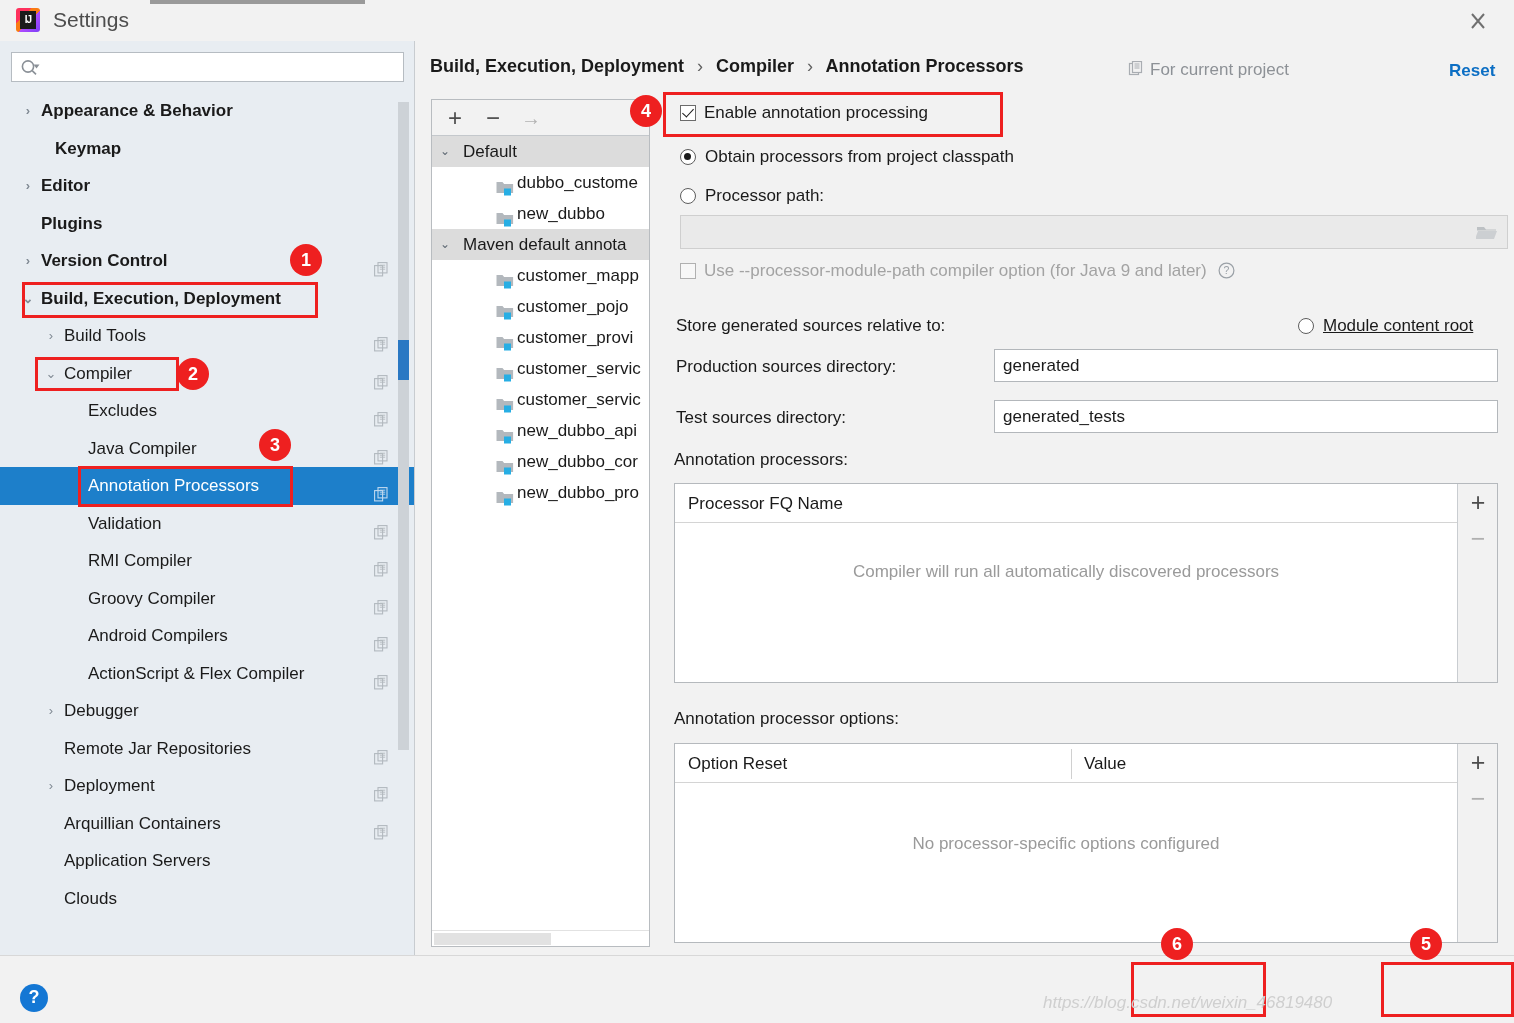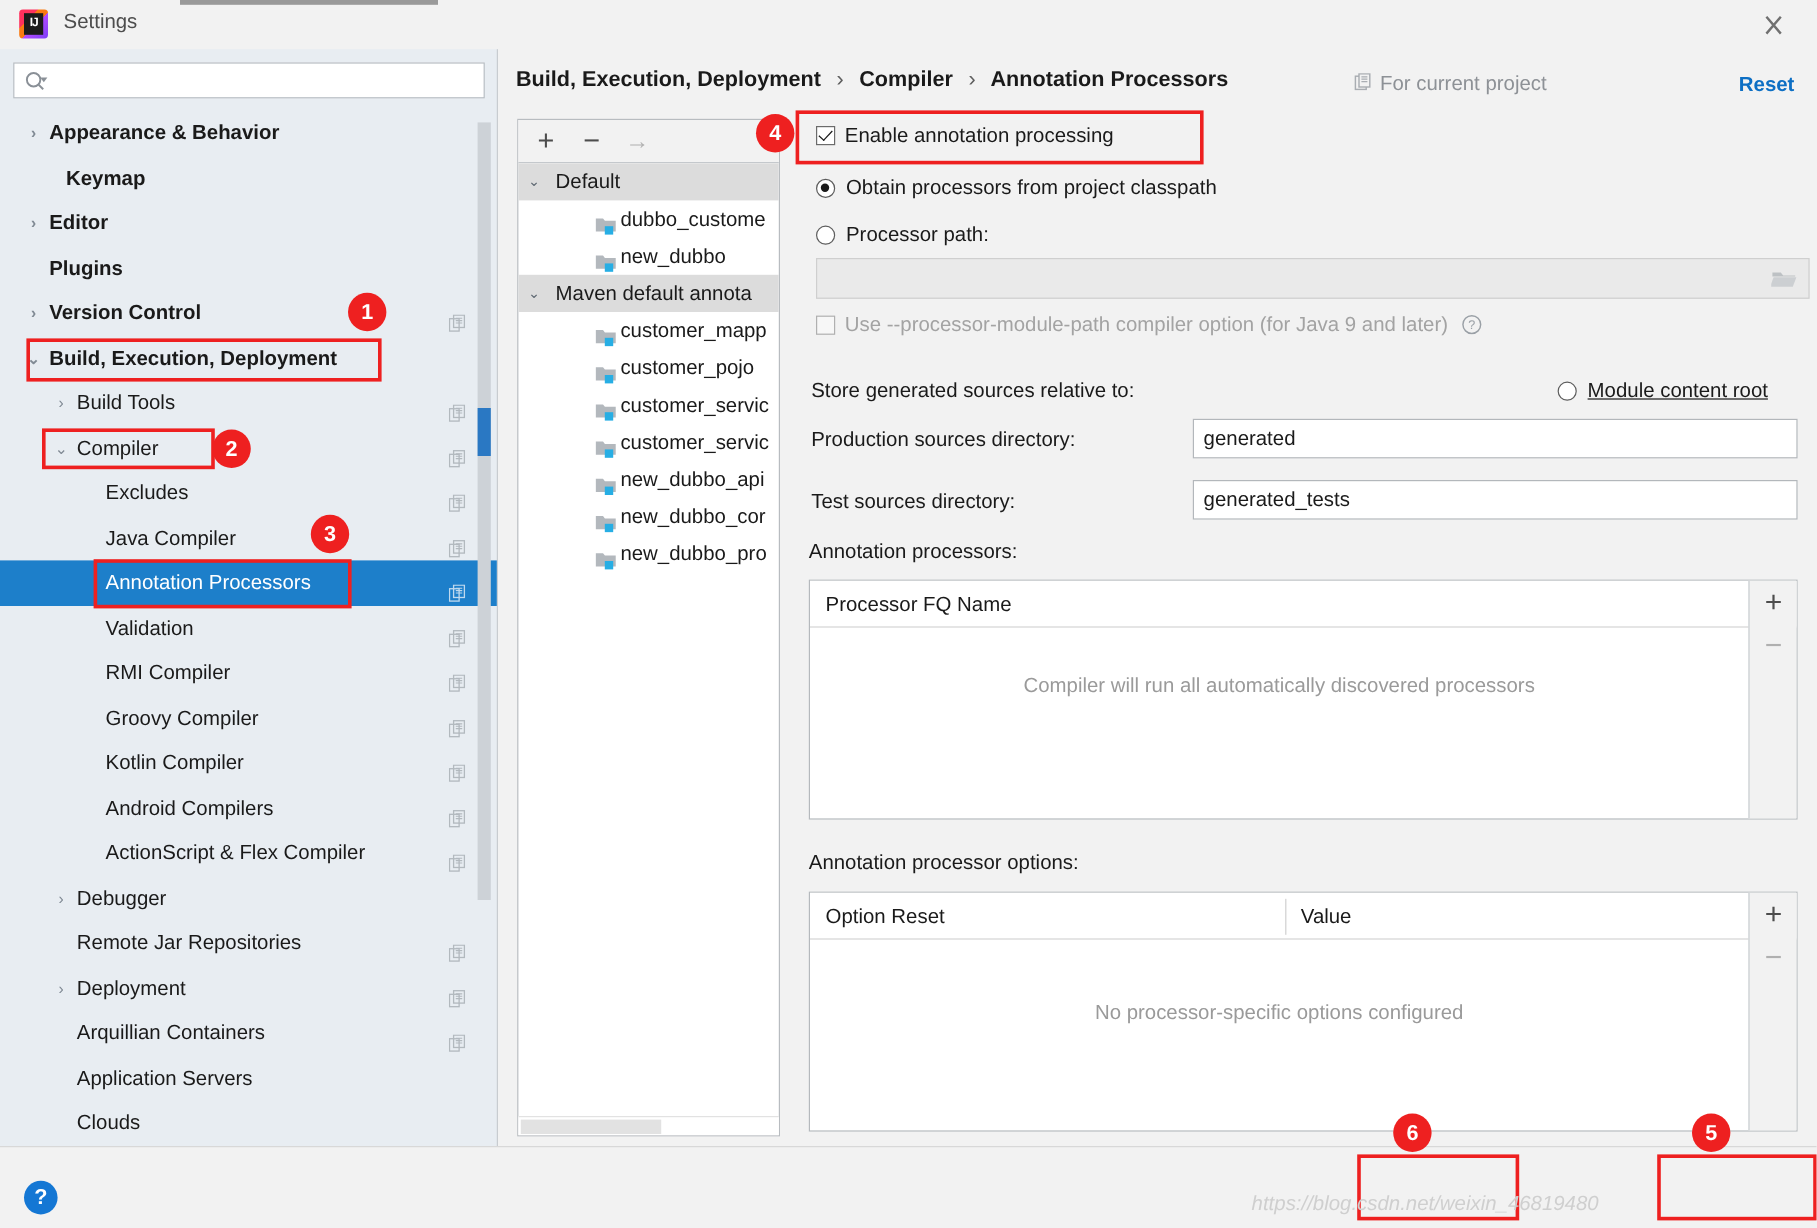--- a/index.html
+++ b/index.html
@@ -36,21 +36,21 @@
     content: "IJ";
     position: absolute; left: 4px; top: 3px;
     width: 16px; height: 18px;
     background: #1b1b1b;
     color: #fff; font-size: 10px; font-weight: bold;
     line-height: 18px; text-align: center;
     letter-spacing: -1px;
   }
   .title-text {
     position: absolute; left: 53px; top: 8px;
-    font-size: 17px; color: #4d4d4d;
+    font-size: 21px; color: #4d4d4d;
   }
   .close-btn {
     position: absolute; right: 22px; top: 8px; width: 28px; height: 26px;
     cursor: pointer;
   }
   .close-btn svg { display:block; }
 
   
   .sidebar {
     position: absolute; left: 0; top: 41px; width: 415px; height: 914px;
@@ -370,28 +370,20 @@
         </div>
         <div class="tree-row">
           <span class="lbl" style="left: 88px;">Groovy Compiler</span>
           <span class="copy-ic"><svg width="14" height="15" viewBox="0 0 14 15">
               <rect x="0.6" y="3.6" width="8" height="10.3" stroke="#a9b0b6" fill="none" stroke-width="1.1"></rect>
               <rect x="4.0" y="0.6" width="9" height="10.3" stroke="#a9b0b6" fill="none" stroke-width="1.1"></rect>
               <path d="M5.8 3.2 h5.4 M5.8 5.2 h5.4 M5.8 7.2 h5.4" stroke="#a9b0b6" stroke-width="0.9"></path>
             </svg></span>
         </div>
         <div class="tree-row">
-          <span class="lbl" style="left: 88px;">Kotlin Compiler</span>
-          <span class="copy-ic"><svg width="14" height="15" viewBox="0 0 14 15">
-              <rect x="0.6" y="3.6" width="8" height="10.3" stroke="#a9b0b6" fill="none" stroke-width="1.1"></rect>
-              <rect x="4.0" y="0.6" width="9" height="10.3" stroke="#a9b0b6" fill="none" stroke-width="1.1"></rect>
-              <path d="M5.8 3.2 h5.4 M5.8 5.2 h5.4 M5.8 7.2 h5.4" stroke="#a9b0b6" stroke-width="0.9"></path>
-            </svg></span>
-        </div>
-        <div class="tree-row">
           <span class="lbl" style="left: 88px;">Android Compilers</span>
           <span class="copy-ic"><svg width="14" height="15" viewBox="0 0 14 15">
               <rect x="0.6" y="3.6" width="8" height="10.3" stroke="#a9b0b6" fill="none" stroke-width="1.1"></rect>
               <rect x="4.0" y="0.6" width="9" height="10.3" stroke="#a9b0b6" fill="none" stroke-width="1.1"></rect>
               <path d="M5.8 3.2 h5.4 M5.8 5.2 h5.4 M5.8 7.2 h5.4" stroke="#a9b0b6" stroke-width="0.9"></path>
             </svg></span>
         </div>
         <div class="tree-row">
           <span class="lbl" style="left: 88px;">ActionScript &amp; Flex Compiler</span>
           <span class="copy-ic"><svg width="14" height="15" viewBox="0 0 14 15">
@@ -496,20 +488,27 @@
               <rect x="8" y="8.5" width="7" height="7" fill="#27aee4"></rect>
             </svg></span>
           <span class="mlabel">customer_mapp</span>
         </div>
         <div class="mrow">
           <span class="fico"><svg width="18" height="16" viewBox="0 0 18 16">
               <path d="M0.5 2 h6 l1.6 2 h9 v9 h-16.6 z" fill="#b3b8bd"></path>
               <rect x="8" y="8.5" width="7" height="7" fill="#27aee4"></rect>
             </svg></span>
           <span class="mlabel">customer_pojo</span>
+        </div>
+        <div class="mrow">
+          <span class="fico"><svg width="18" height="16" viewBox="0 0 18 16">
+              <path d="M0.5 2 h6 l1.6 2 h9 v9 h-16.6 z" fill="#b3b8bd"></path>
+              <rect x="8" y="8.5" width="7" height="7" fill="#27aee4"></rect>
+            </svg></span>
+          <span class="mlabel">customer_provi</span>
         </div>
         <div class="mrow">
           <span class="fico"><svg width="18" height="16" viewBox="0 0 18 16">
               <path d="M0.5 2 h6 l1.6 2 h9 v9 h-16.6 z" fill="#b3b8bd"></path>
               <rect x="8" y="8.5" width="7" height="7" fill="#27aee4"></rect>
             </svg></span>
           <span class="mlabel">customer_servic</span>
         </div>
         <div class="mrow">
           <span class="fico"><svg width="18" height="16" viewBox="0 0 18 16">

